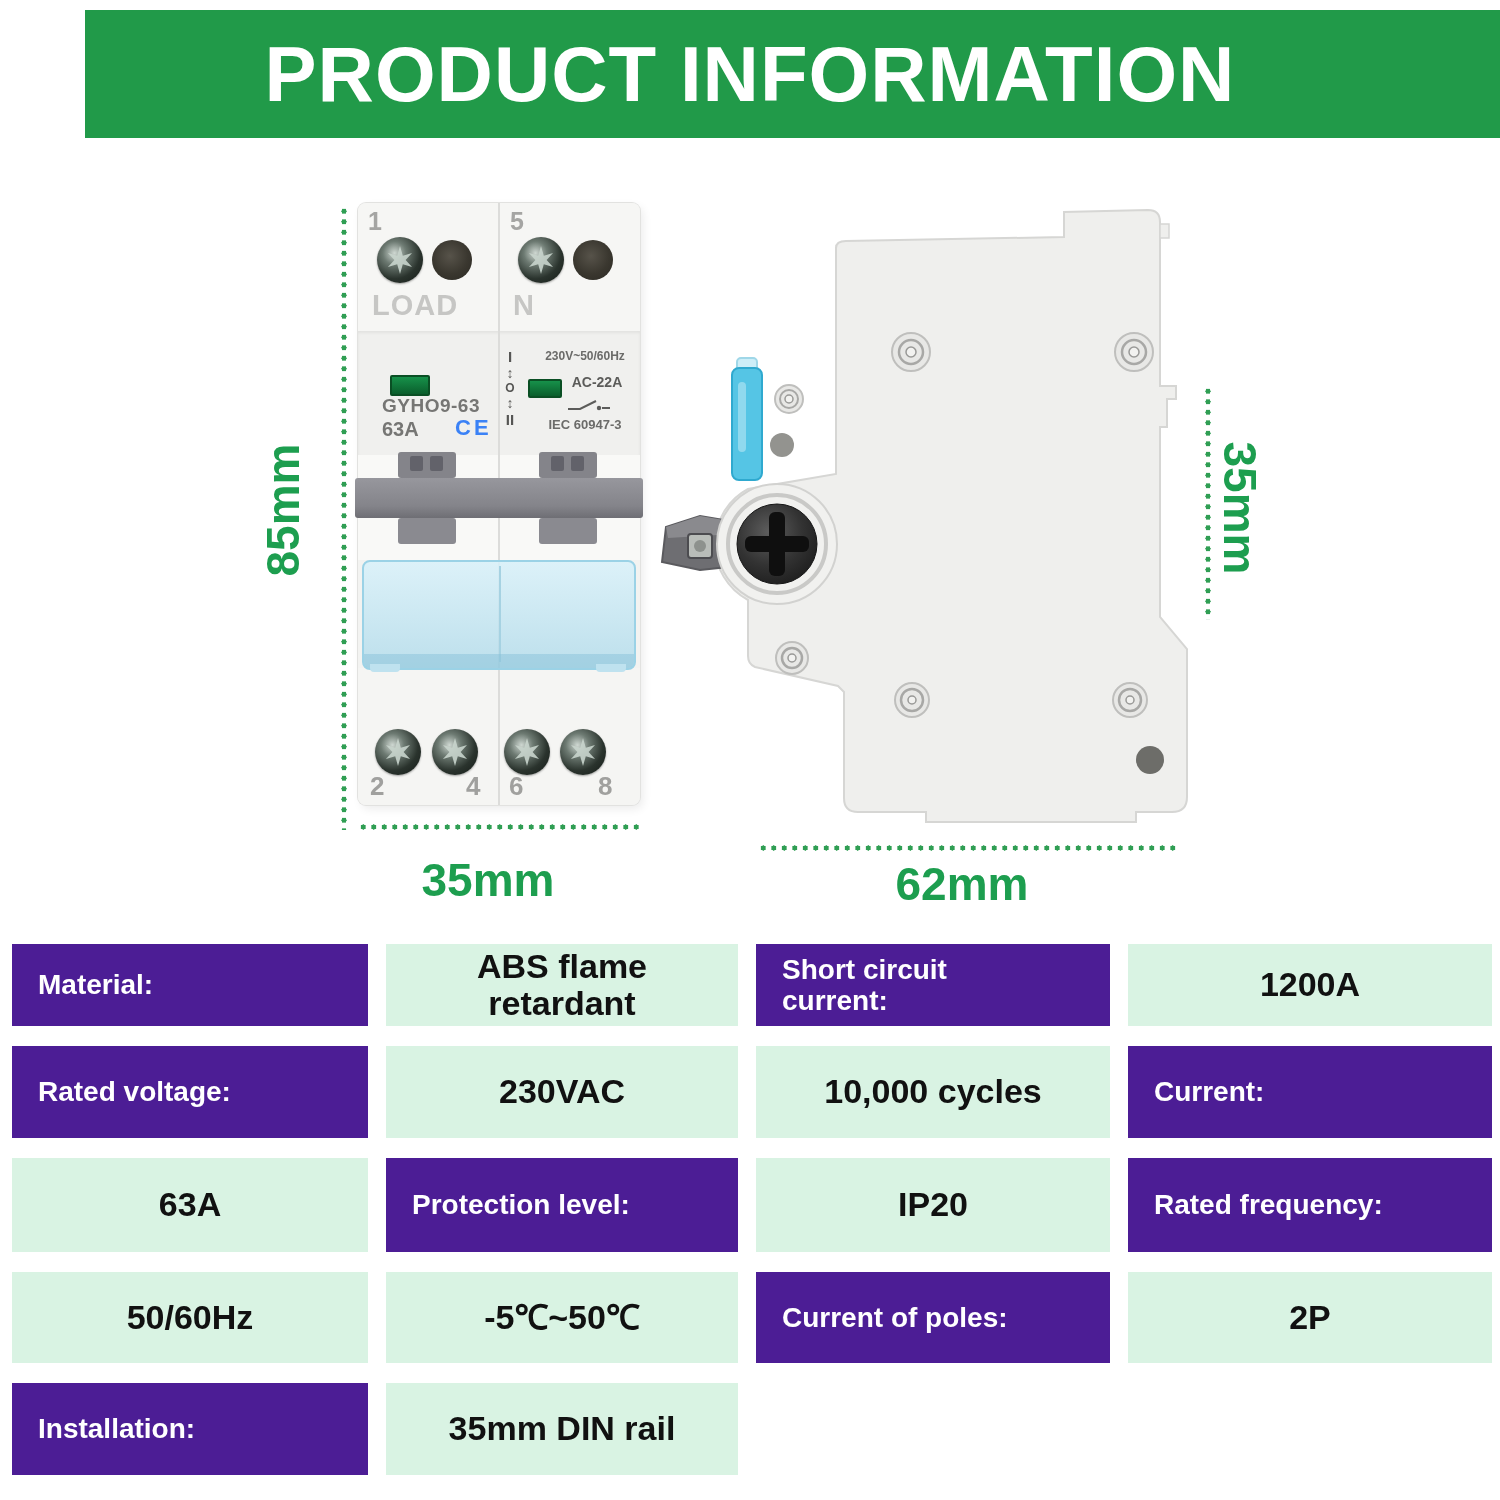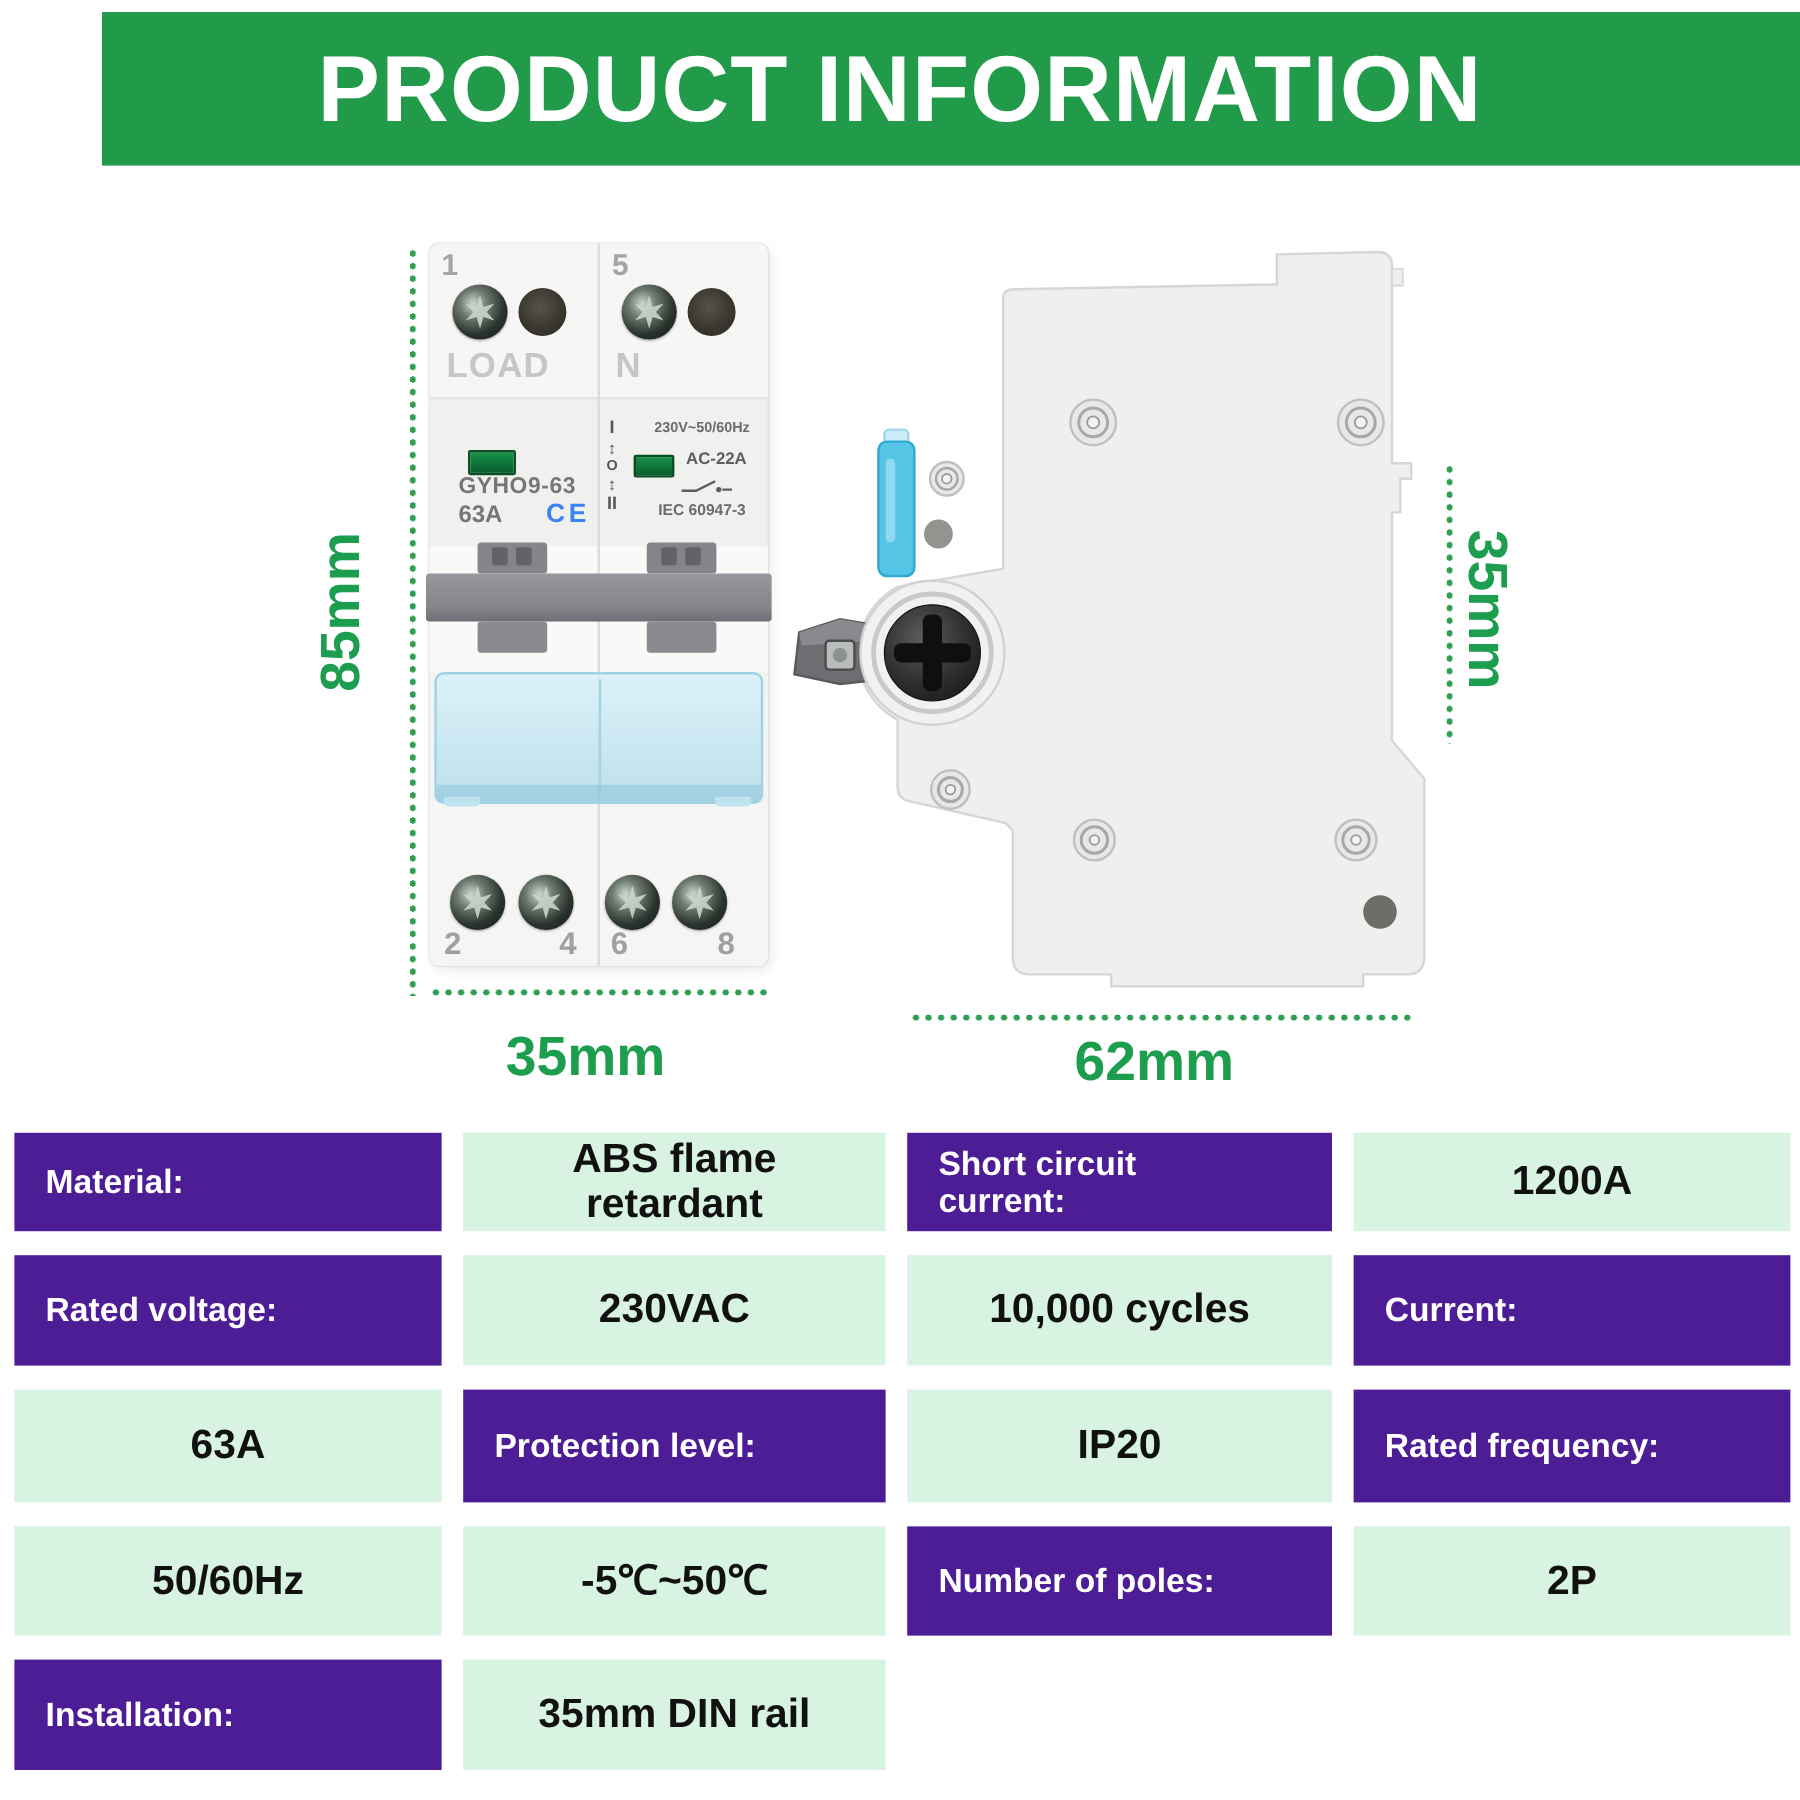--- a/index.html
+++ b/index.html
@@ -266,19 +266,19 @@
 
     <div class="cell-label">Current:</div>
     <div class="cell-value">63A</div>
     <div class="cell-label">Protection level:</div>
     <div class="cell-value">IP20</div>
 
     <div class="cell-label">Rated frequency:</div>
     <div class="cell-value">50/60Hz</div>
     <div class="cell-value">-5℃~50℃</div>
 
-    <div class="cell-label">Number of poles:</div>
+    <div class="cell-label">Current of poles:</div>
     <div class="cell-value">2P</div>
     <div class="cell-label">Installation:</div>
     <div class="cell-value">35mm DIN rail</div>
   </div>
 
 </div>
 
 </body></html>

